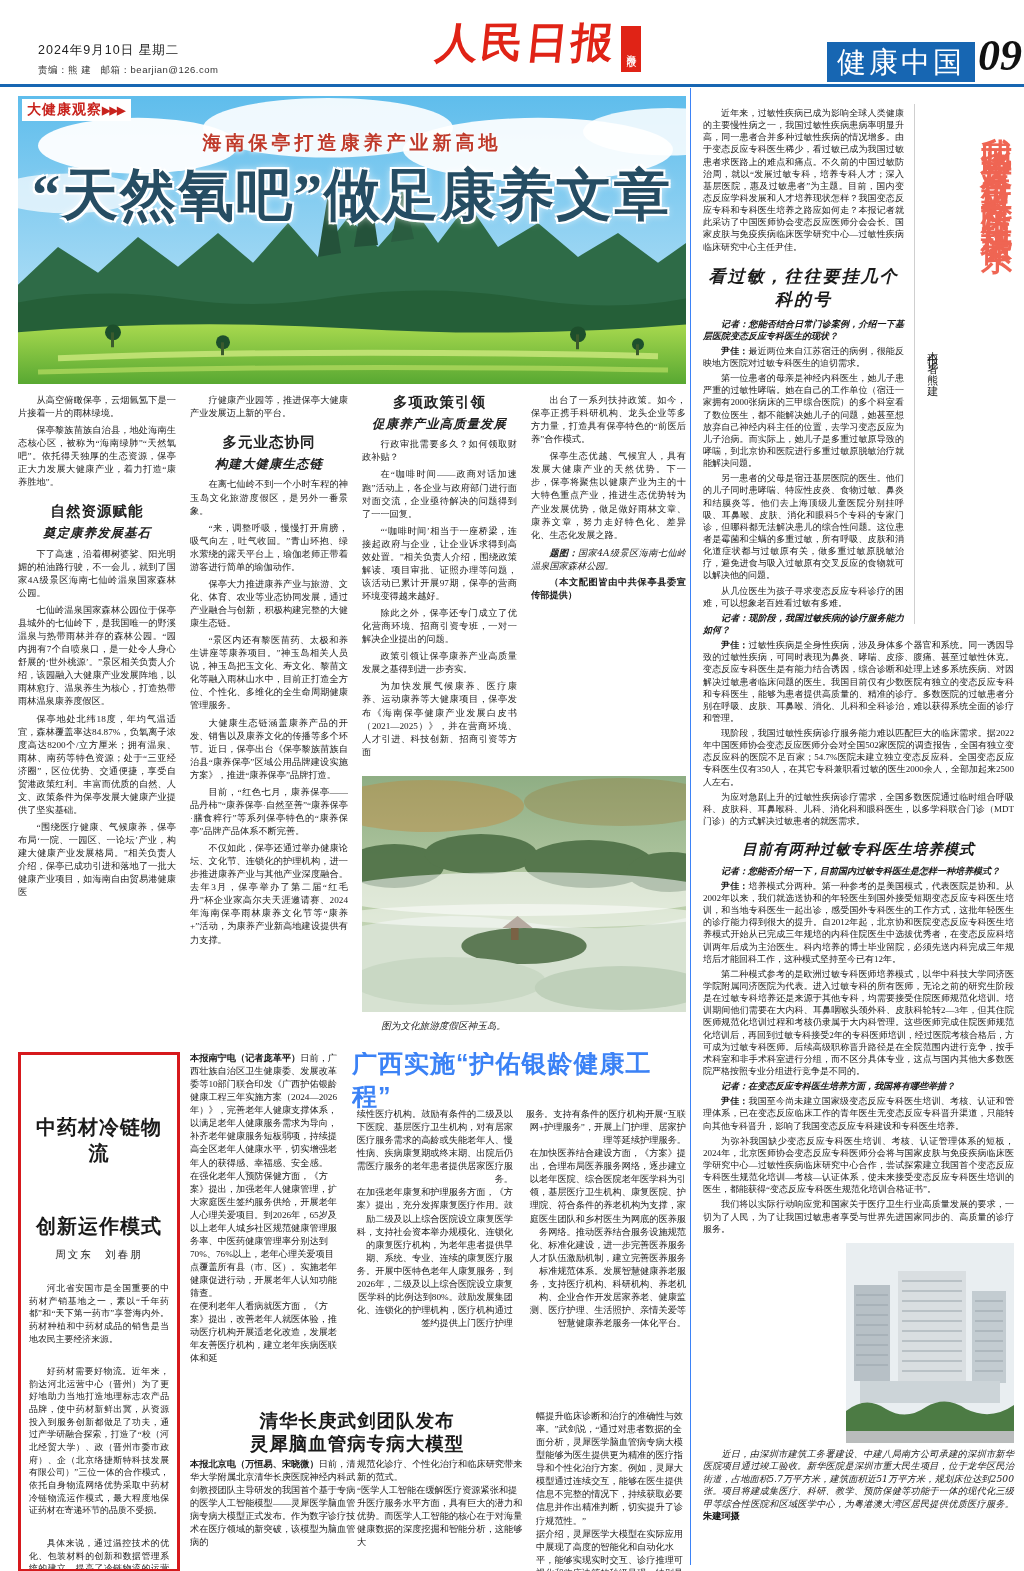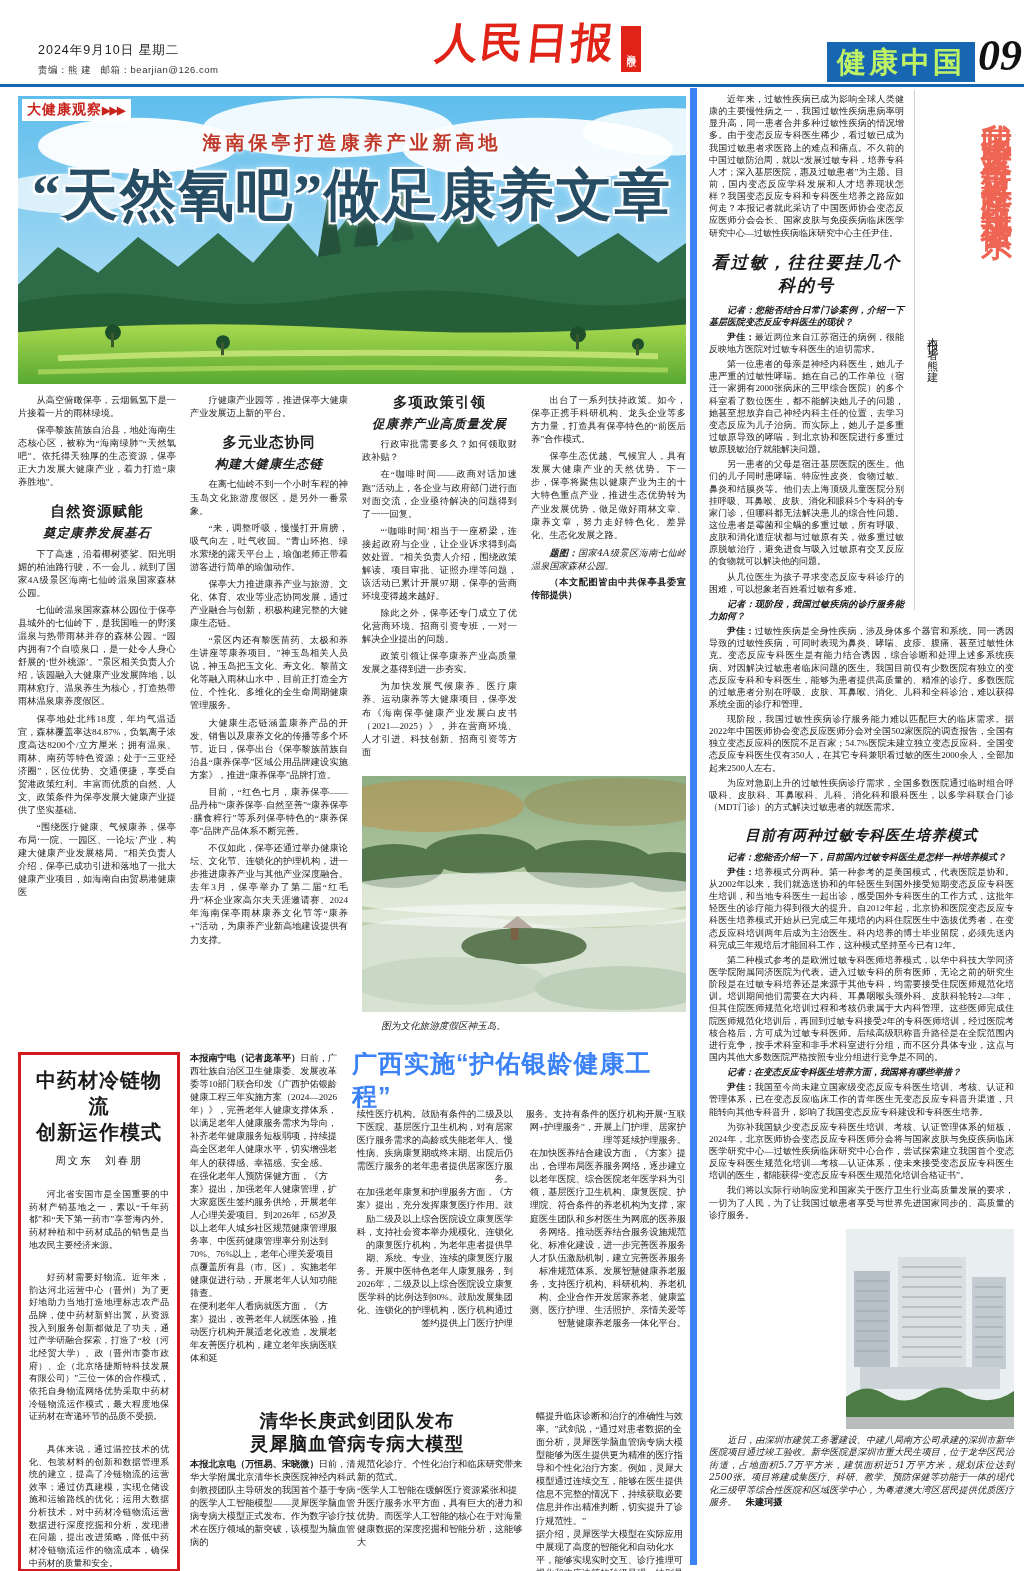--- a/index.html
+++ b/index.html
@@ -6,27 +6,27 @@
   html,body { background:#e8e8e8; }
   body { font-family:"Liberation Sans", sans-serif; }
   #page { position:relative; width:1024px; height:1571px; background:#fff; overflow:hidden; margin:0 auto; color:#1a1a1a; }
 
   
   .m-date { position:absolute; left:38px; top:42px; font-size:12.5px; letter-spacing:1px; color:#222;text-align:right; }
   .m-editor { position:absolute; left:38px; top:64px; font-size:9.5px; color:#333; letter-spacing:.5px; }
   .m-logo { position:absolute; left:436px; top:22px; display:flex; align-items:flex-start; }
   .logo-text { font-family:"Liberation Serif", serif; font-weight:bold; font-size:42px; color:#e02316; letter-spacing:3px; transform:skewX(-6deg); line-height:1; }
   .edition-badge { width:20px; height:46px; background:#e02316; color:#fff; writing-mode:vertical-rl; font-size:10px; letter-spacing:2px; text-align:center; margin-left:5px; margin-top:4px; line-height:20px; }
-  .section-box { position:absolute; left:827px; top:42px; width:148px; height:40px; background:#1766b2; color:#bef264; font-weight:bold; font-size:29px; text-align:center; line-height:40px; letter-spacing:3px; }
+  .section-box { position:absolute; left:827px; top:42px; width:148px; height:40px; background:#1766b2; color:#ffffff; font-weight:normal; font-size:29px; text-align:center; line-height:40px; letter-spacing:3px; }
   .page-no { position:absolute; left:978px; top:34px; font-family:"Liberation Serif", serif; font-style:italic; font-weight:bold; font-size:44px; color:#111; line-height:1; }
   .blue-rule { position:absolute; left:0; right:0; top:84px; height:3px; background:#1766b2; }
 
   
   .left-zone { position:absolute; left:18px; top:96px; width:668px; height:1467px; }
-  .right-zone { position:absolute; left:690px; top:88px; width:334px; height:1477px; border-left:7px solid #3b82f6; padding:2px 10px 0 12px; overflow:hidden; }
+  .right-zone { position:absolute; left:690px; top:88px; width:334px; height:1477px; border-left:1px solid #3b82f6; padding:16px 10px 0 12px; overflow:hidden; }
 
   
   .hero { position:relative; height:288px; overflow:hidden; }
   .hero svg { position:absolute; inset:0; width:100%; height:100%; }
   .hero-tag { position:absolute; left:4px; top:3px; background:#fff; padding:2px 7px 2px 5px; color:#c8231d; font-weight:bold; font-size:14px; letter-spacing:1px; }
   .hero-tag .arrows { font-size:11px; letter-spacing:-1px; }
   .hero-kicker { position:absolute; left:0; right:0; top:34px; text-align:center; color:#bf3a2b; font-weight:bold; font-size:19px; letter-spacing:4px;
       text-shadow:0 0 4px #fff,0 0 6px #fff; }
   .hero-title { position:absolute; left:0; right:0; top:62px; text-align:center; font-family:"Liberation Serif", serif; font-weight:bold; font-size:56px; letter-spacing:2px; color:#264d63;
       text-shadow:-2px -2px 0 #fff,2px -2px 0 #fff,-2px 2px 0 #fff,2px 2px 0 #fff,0 0 8px #fff; }
@@ -42,21 +42,21 @@
   .sec-sub { font-family:"DejaVu Serif", serif; font-style:italic; font-weight:bold; font-size:12.5px; text-align:center; margin-bottom:6px; letter-spacing:1px; }
   .mid-photo { height:236px; position:relative; overflow:hidden; margin-top:0; }
   .mid-photo svg { width:100%; height:100%; }
   .mid-cap { height:24px; font-family:"DejaVu Serif", serif; font-style:italic; font-size:9.6px; padding-top:7px; text-indent:2em; color:#222; }
   .kai { font-family:"DejaVu Serif", serif; font-style:italic; }
   .credit-note { font-weight:bold; text-indent:2em; margin-top:4px; text-align:justify; }
 
   
   .bottom-row { display:flex; gap:10px; height:520px; margin-top:10px; font-family:"Liberation Serif", serif; }
   .redbox { flex:0 0 162px; border:3px solid #d6191d; padding:12px 8px 6px; overflow:hidden; }
-  .rb-title { font-family:"Liberation Serif", serif; font-weight:bold; font-size:20px; text-align:center; line-height:1.3; letter-spacing:1px; }
+  .rb-title { font-family:"Liberation Serif", serif; font-weight:bold; font-size:20px; text-align:center; line-height:1.3; letter-spacing:1px;margin-top:47px; }
   .rb-byline { text-align:center; font-size:10.5px; margin:9px 0 14px; letter-spacing:2px; }
   .rb-body { font-size:8.9px; line-height:1.42; }
   .rb-body p { text-indent:2em; text-align:justify; margin-top:20px; }
 
   .mid-block { flex:1; display:flex; flex-direction:column; overflow:hidden; }
   .gx-row { display:flex; gap:12px; height:350px; overflow:hidden; }
   .gx-a { flex:0 0 150px; overflow:hidden; font-size:9.2px; line-height:1.42; }
   .gx-right { flex:1; display:flex; flex-direction:column; overflow:hidden; }
   .gx-head { height:56px; display:flex; align-items:center; justify-content:center; font-family:"Liberation Sans", sans-serif; font-weight:bold; font-size:25px; letter-spacing:1px; color:#3b82f6; }
   .gx-cols { flex:1; display:flex; gap:12px; overflow:hidden; font-size:9.2px; line-height:1.42; }

